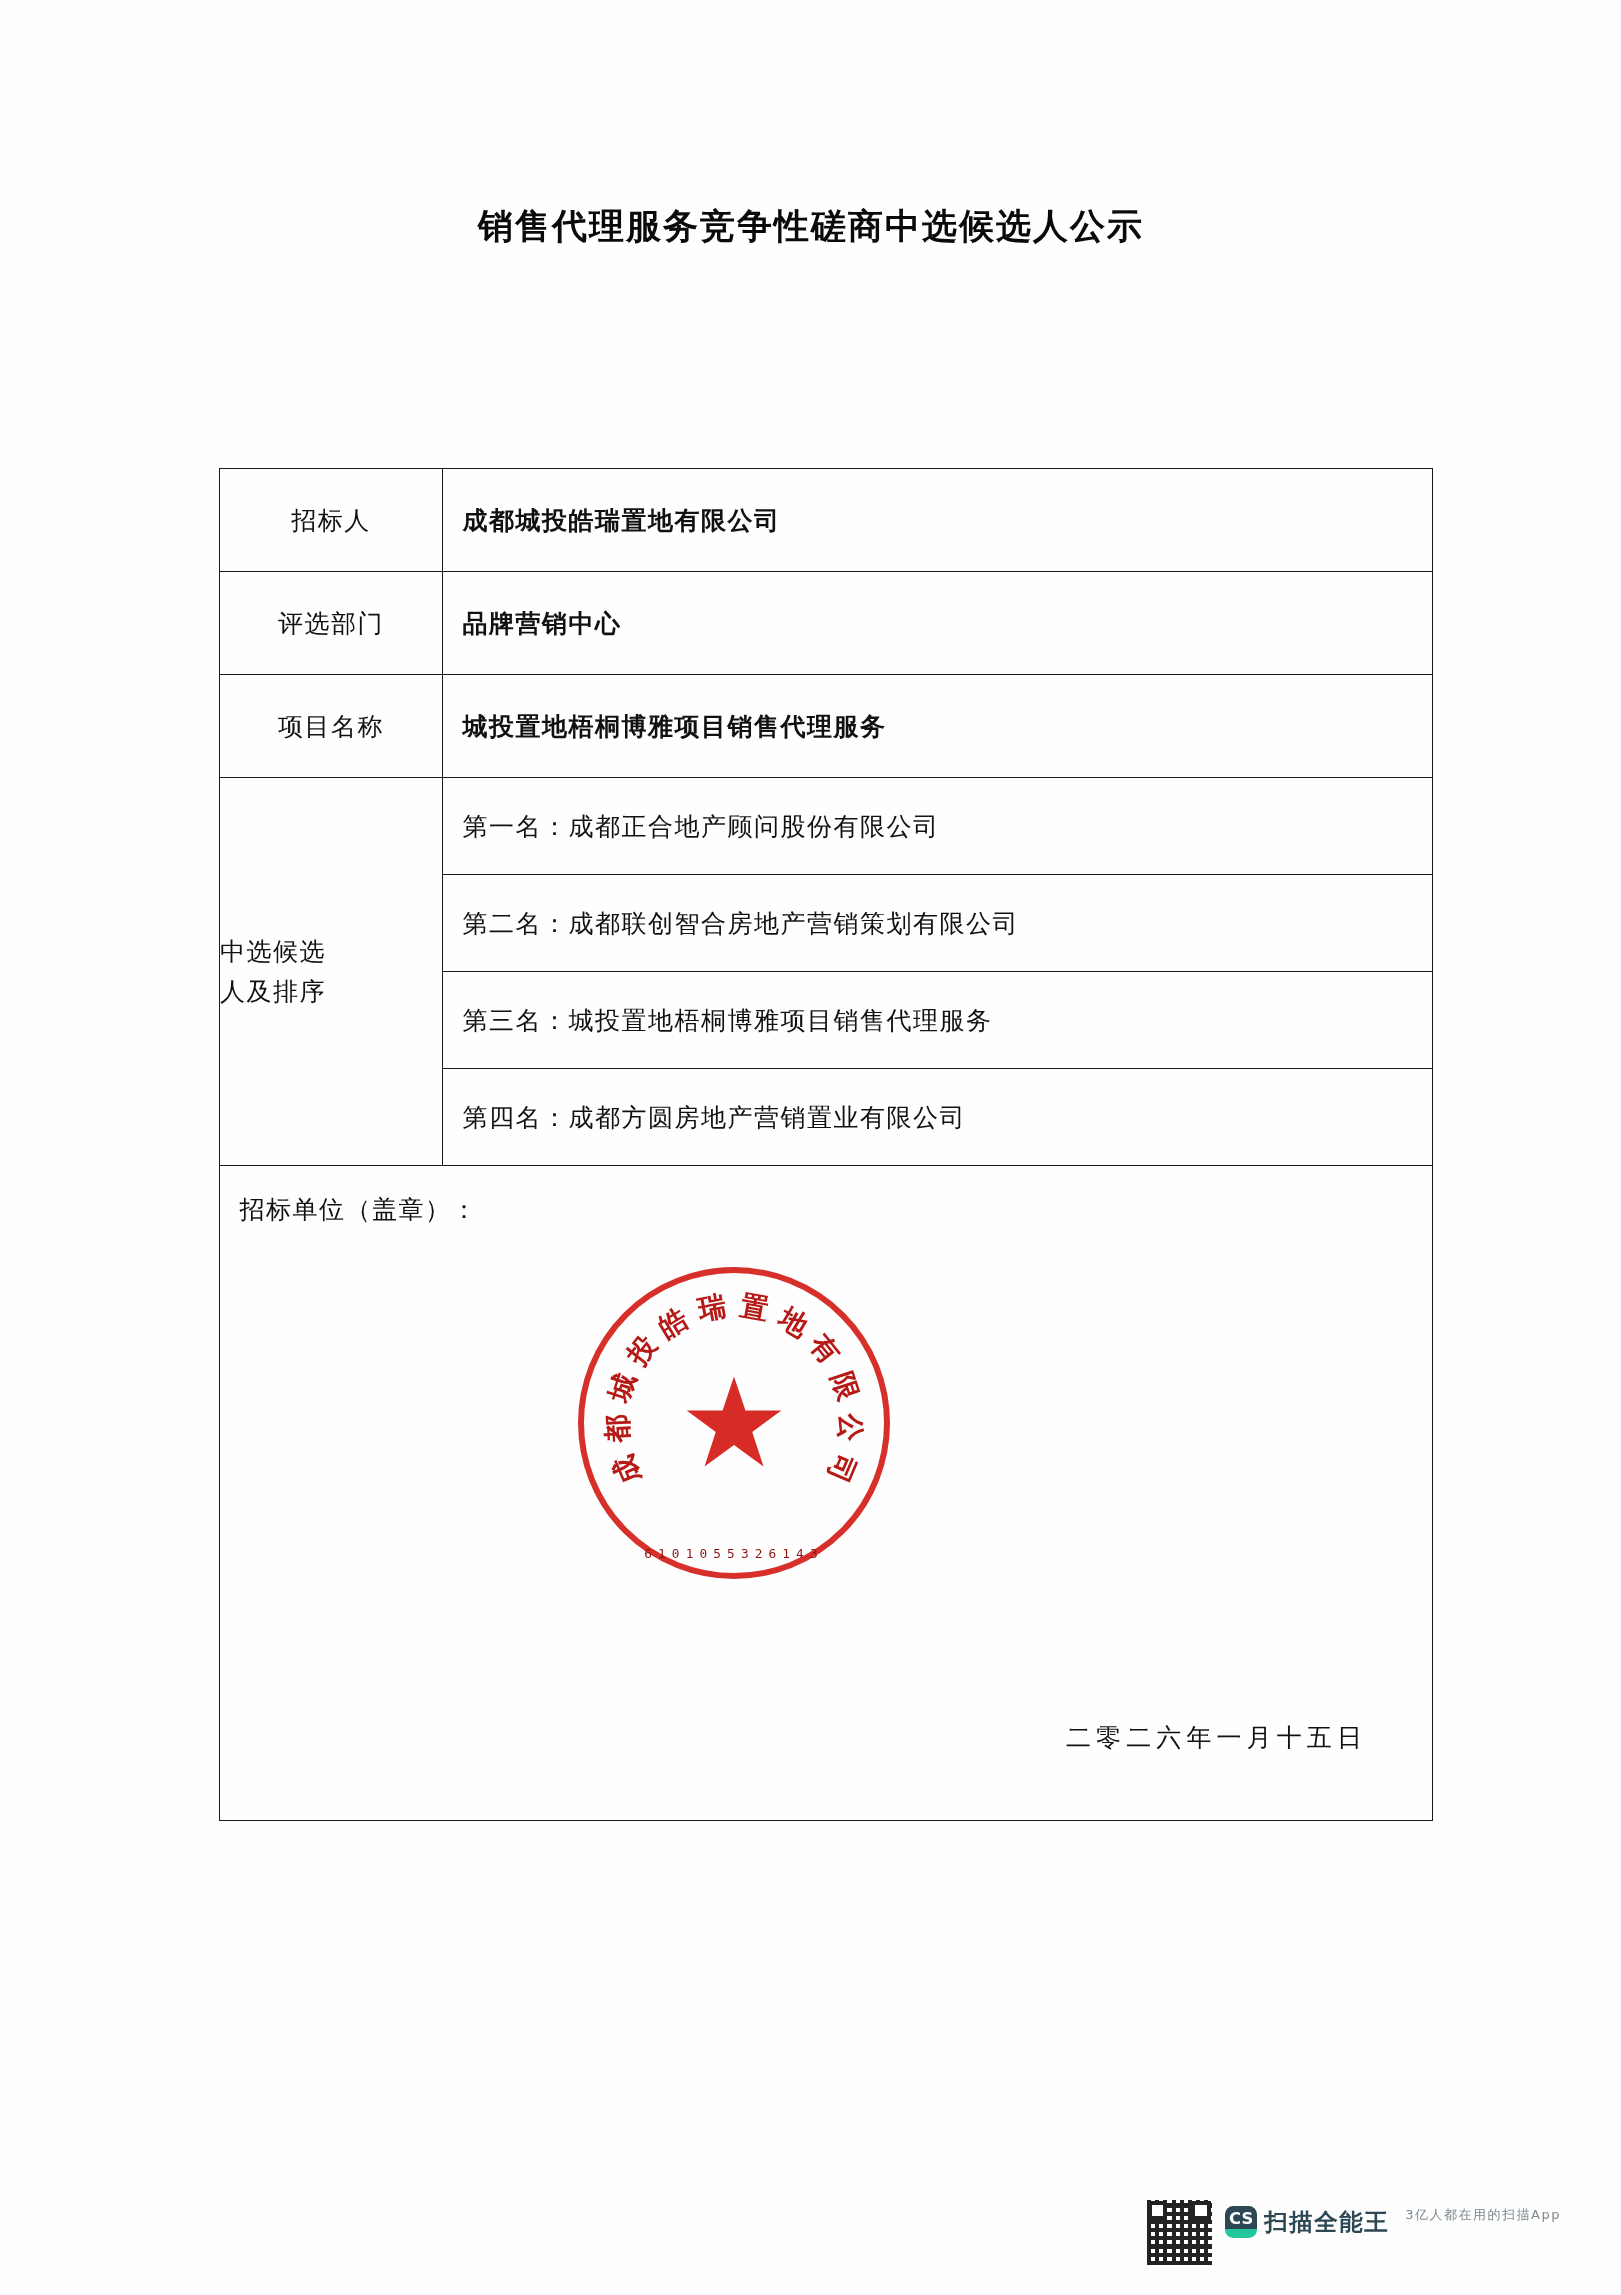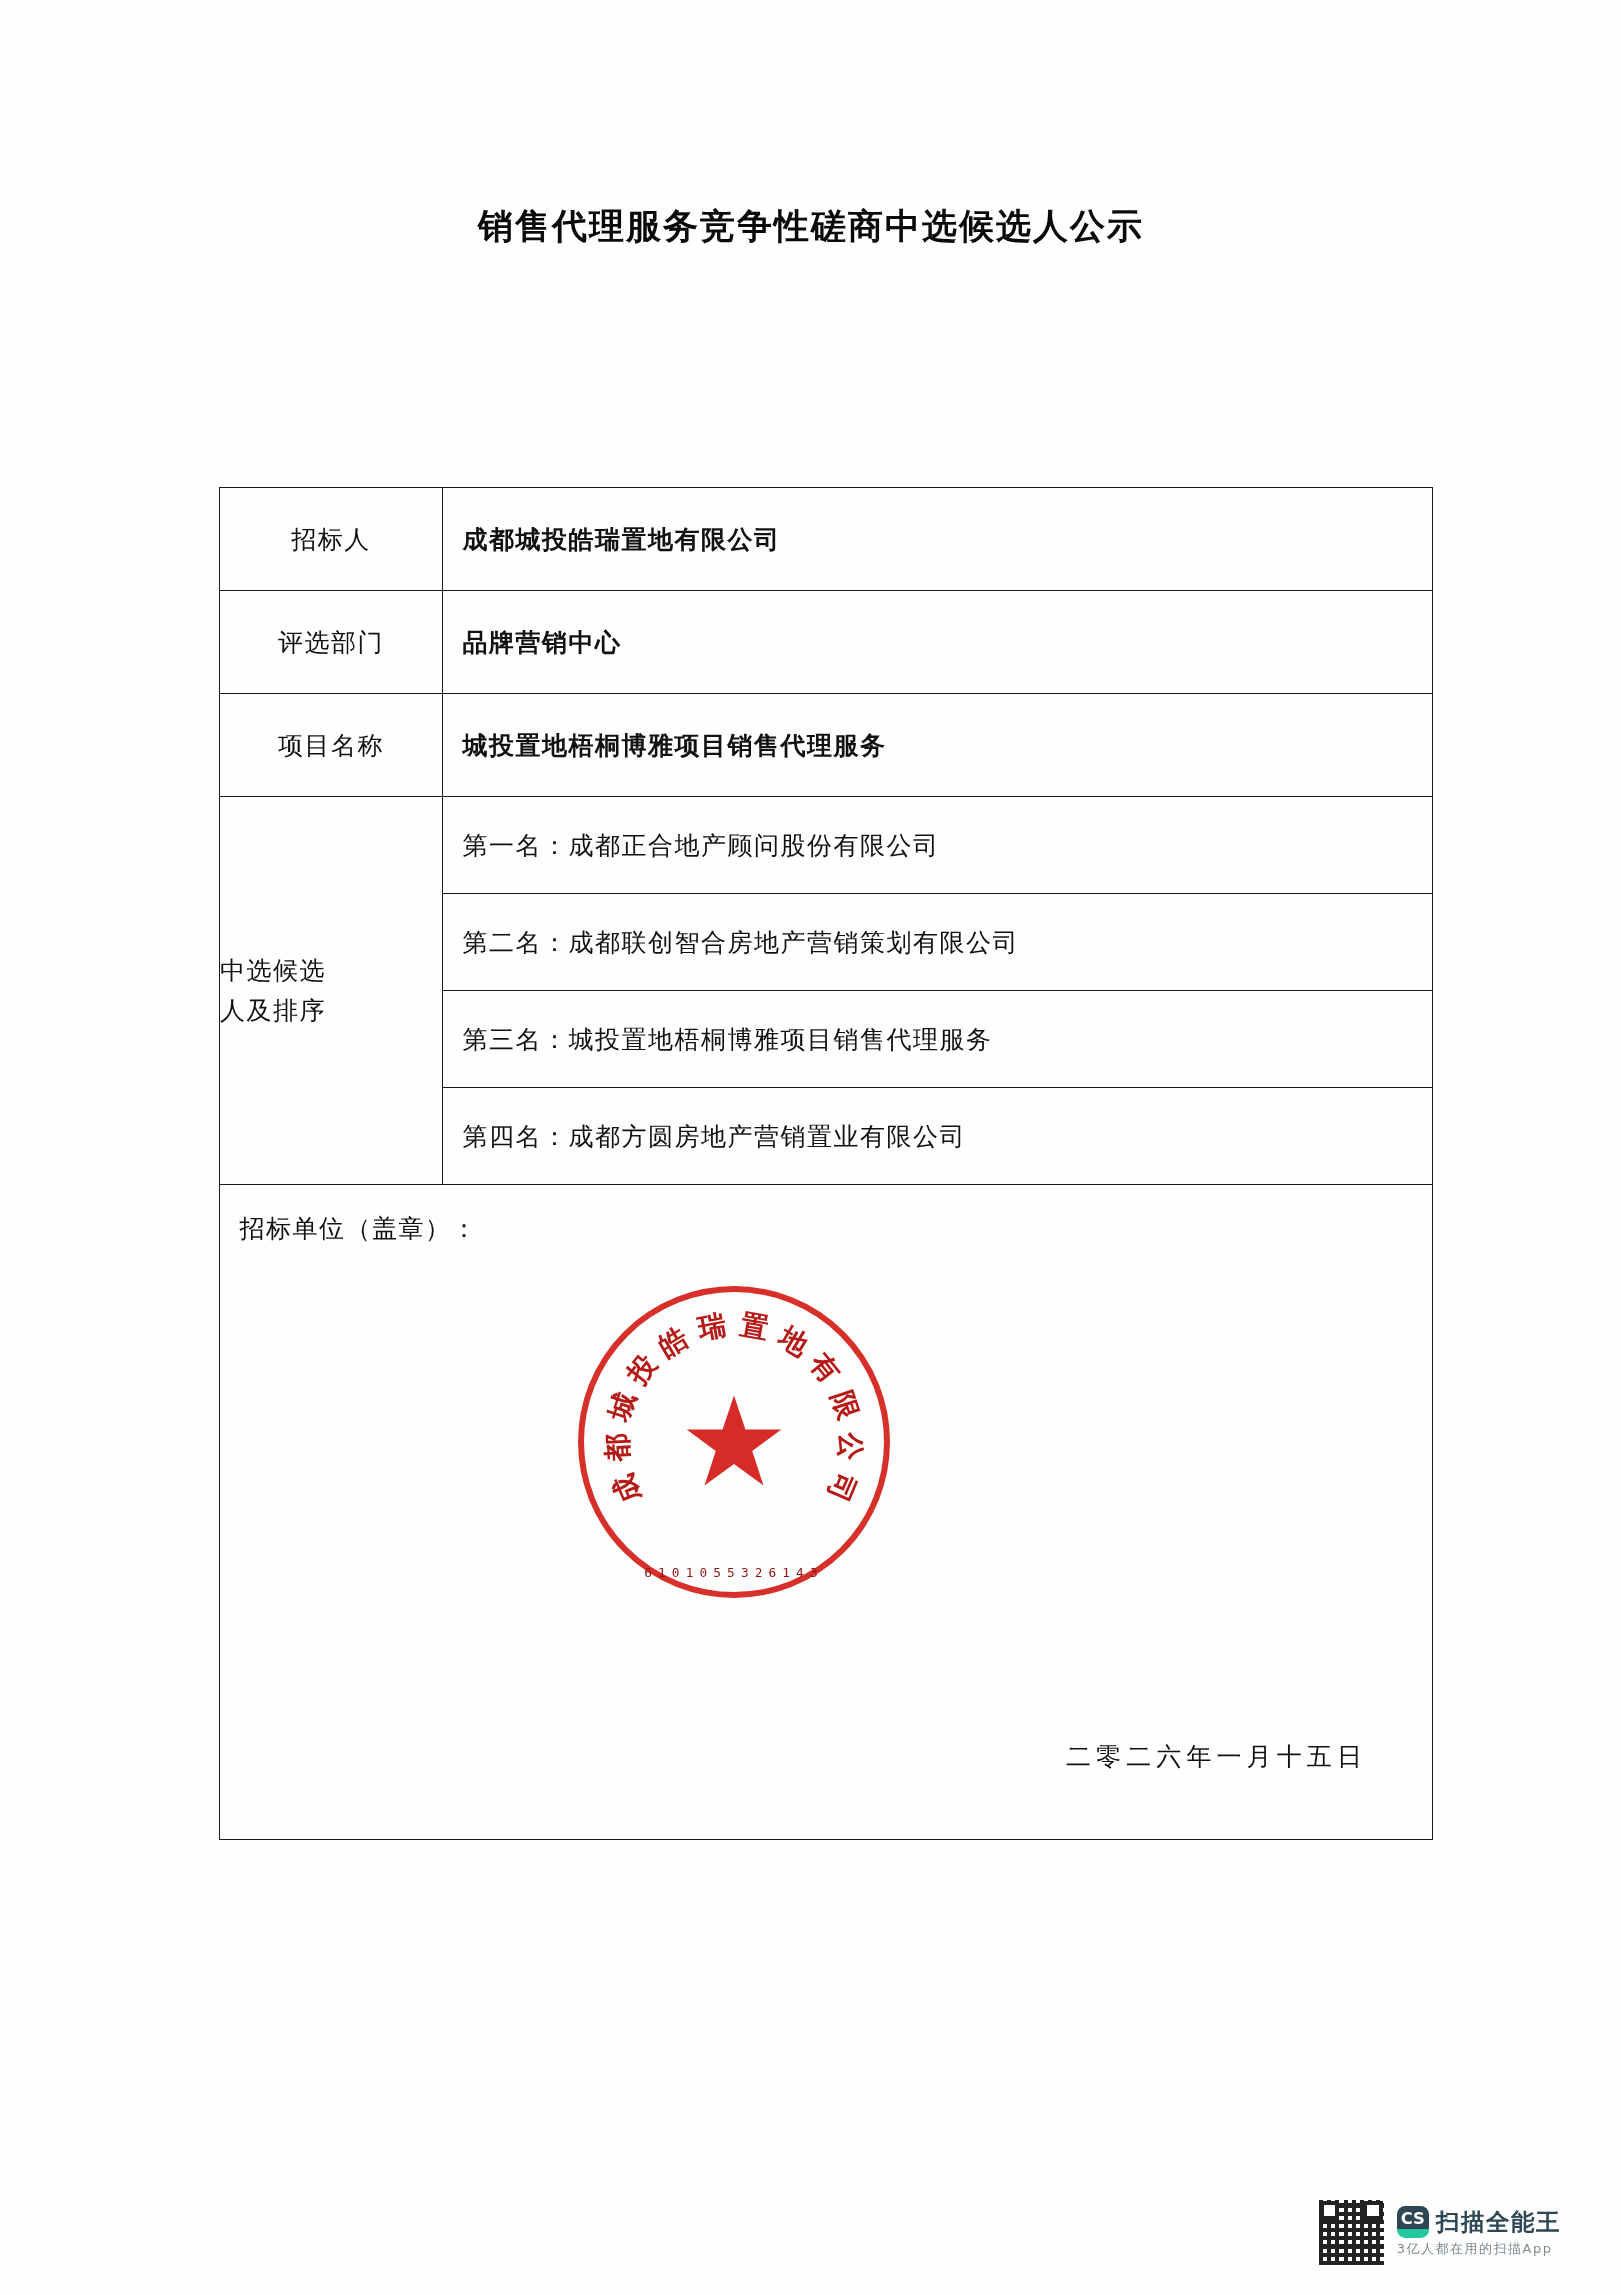--- a/index.html
+++ b/index.html
@@ -49,21 +49,20 @@
   }
 
   
   .info-table {
     position: absolute;
     left: 219px;
     top: 468px;
     width: 1214px;
     border-collapse: collapse;
     table-layout: fixed;
-    margin-top: 19px;
   }
   .info-table td {
     border: 1.5px solid #1a1a1a;
     padding: 0;
     vertical-align: middle;
     font-size: 25px;
     letter-spacing: 1.5px;
     color: #111111;
     font-family: "DejaVu Serif", "Liberation Serif", serif;
   }
@@ -203,22 +202,22 @@
     width: 19.4px;
     height: 19.4px;
     border: 4.6px solid #222;
     background: #fff;
     box-sizing: border-box;
   }
   .qr::before { left: 1px; top: 1px; }
   .qr::after  { right: 1px; top: 1px; }
   .wm-right {
     display: flex;
-    flex-direction: column;
-    gap: 2px;
+    flex-direction: row;
+    gap: 16px;
     padding-top: 6.1px;
   }
   .wm-top {
     display: flex;
     align-items: center;
     gap: 7.2px;
   }
   .cs-badge {
     width: 32px;
     height: 32px;

